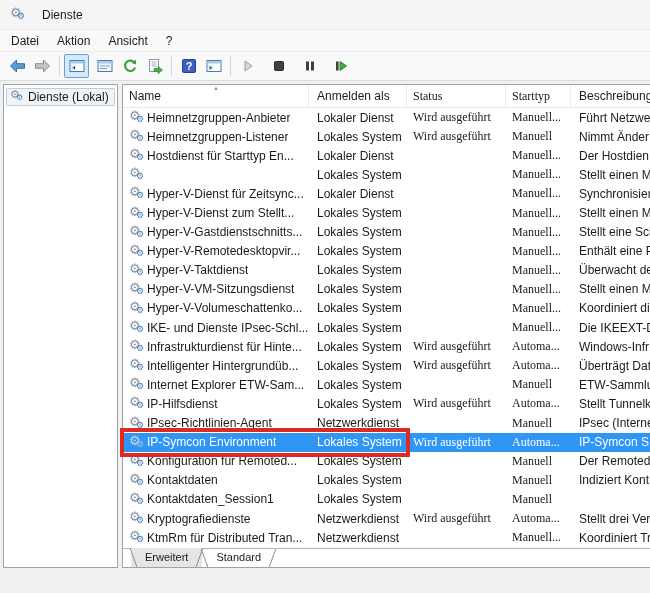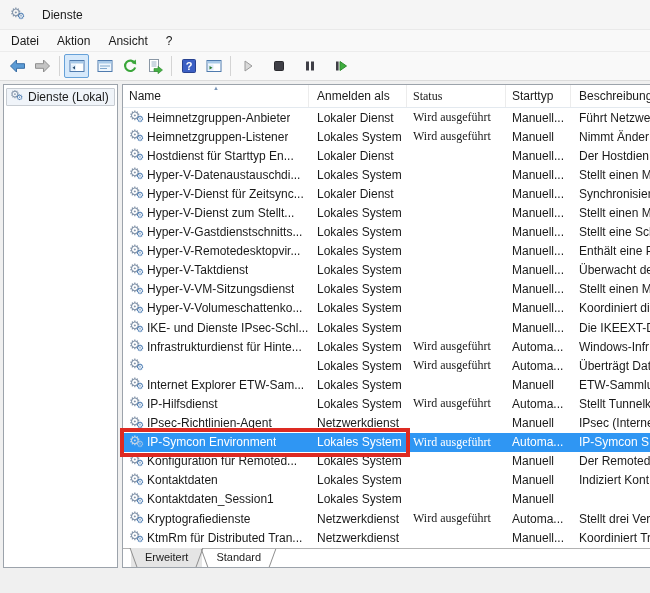--- a/index.html
+++ b/index.html
@@ -56,21 +56,21 @@
     display:flex; flex-direction:column; overflow:hidden;
   }
   
   .lv-header { position:relative; display:flex; height:23px; border-bottom:1px solid #e3e9ef; flex:0 0 23px; background:#fff; }
   .hcell { display:flex; align-items:center; border-right:1px solid #ececec; color:#1a1a1a; }
   .sort-glyph { position:absolute; left:90px; top:0px; font-size:6px; color:#7a96b8; }
   
   .c-name  { width:186px; padding-left:6px;  display:flex; align-items:center; gap:2px; }
   .c-logon { width:98px;  padding-left:8px; }
   .c-status{ width:99px;  padding-left:6px;font-family:Liberation Serif, serif; }
-  .c-start { width:65px;  padding-left:6px; }
+  .c-start { width:65px;  padding-left:6px;font-family:Liberation Serif, serif; }
   .c-desc  { flex:1; padding-left:8px; border-right:none; }
   
   .lv-body { flex:1; overflow:hidden; }
   .row { display:flex; height:19.1px; align-items:center; white-space:nowrap; }
   .row .cell { overflow:hidden; white-space:nowrap; height:100%; display:flex; align-items:center; }
   .row.selected { background:var(--sel,#2f96f3); color:#fff; }
   .row.selected .gear .g1 { color:#c8d6e6; }
   .row.selected .gear .g2 { color:#9fc4e8; }
   .nm { overflow:hidden; white-space:nowrap; }
   
@@ -296,21 +296,20 @@
           <div class="cell c-status"></div>
           <div class="cell c-start">Manuell...</div>
           <div class="cell c-desc">Der Hostdien</div>
         </div>
         <div class="row">
           <div class="cell c-name">
             <span class="gear">
               <span class="g1">⚙</span>
               <span class="g2">⚙</span>
             </span>
-            <span class="nm">Hyper-V-Datenaustauschdi...</span>
           </div>
           <div class="cell c-logon">Lokales System</div>
           <div class="cell c-status"></div>
           <div class="cell c-start">Manuell...</div>
           <div class="cell c-desc">Stellt einen M</div>
         </div>
         <div class="row">
           <div class="cell c-name">
             <span class="gear">
               <span class="g1">⚙</span>
@@ -426,20 +425,21 @@
           <div class="cell c-status">Wird ausgeführt</div>
           <div class="cell c-start">Automa...</div>
           <div class="cell c-desc">Windows-Infr</div>
         </div>
         <div class="row">
           <div class="cell c-name">
             <span class="gear">
               <span class="g1">⚙</span>
               <span class="g2">⚙</span>
             </span>
+            <span class="nm">Intelligenter Hintergrundüb...</span>
           </div>
           <div class="cell c-logon">Lokales System</div>
           <div class="cell c-status">Wird ausgeführt</div>
           <div class="cell c-start">Automa...</div>
           <div class="cell c-desc">Überträgt Dat</div>
         </div>
         <div class="row">
           <div class="cell c-name">
             <span class="gear">
               <span class="g1">⚙</span>

